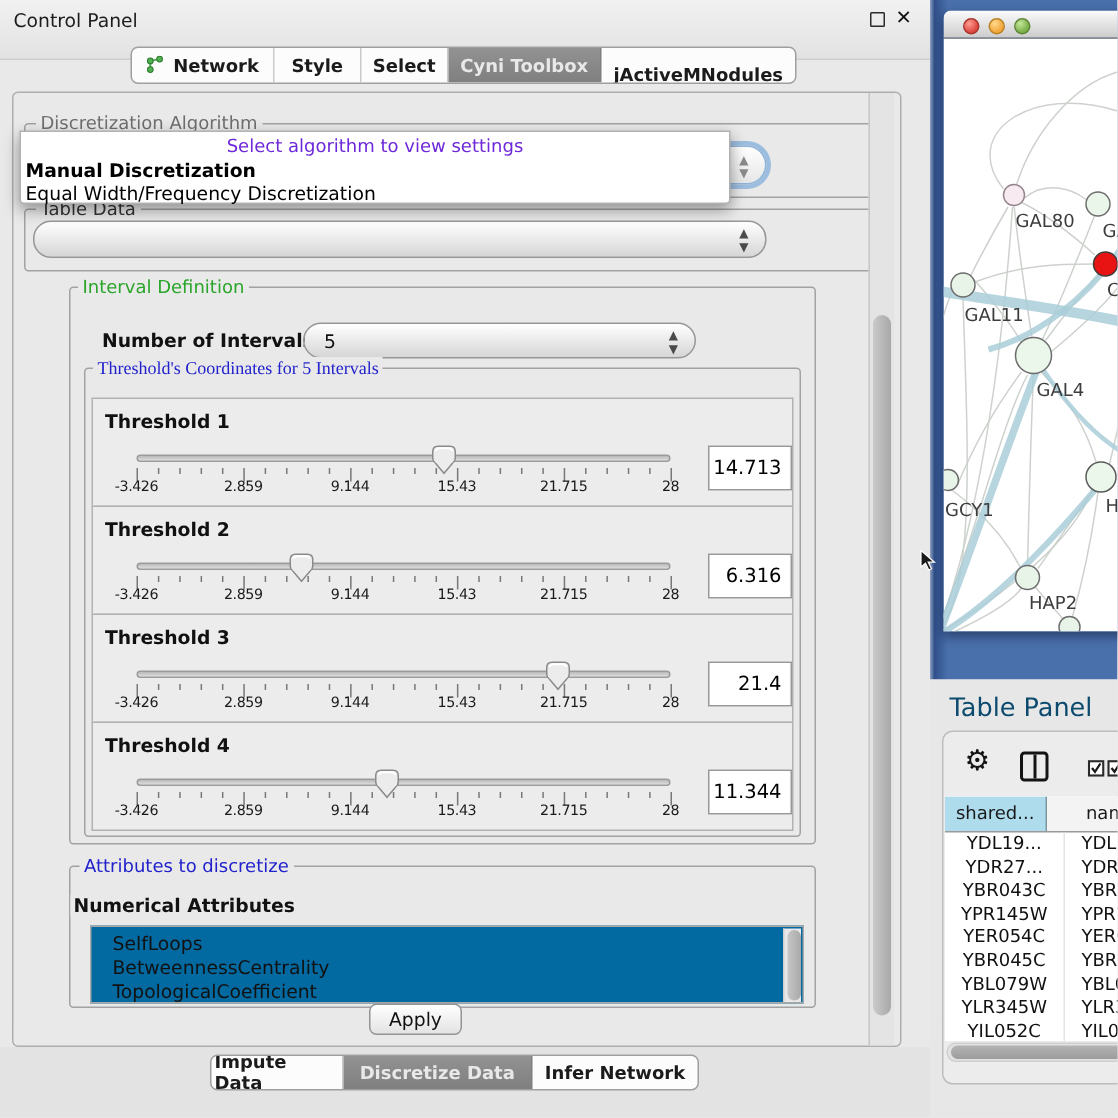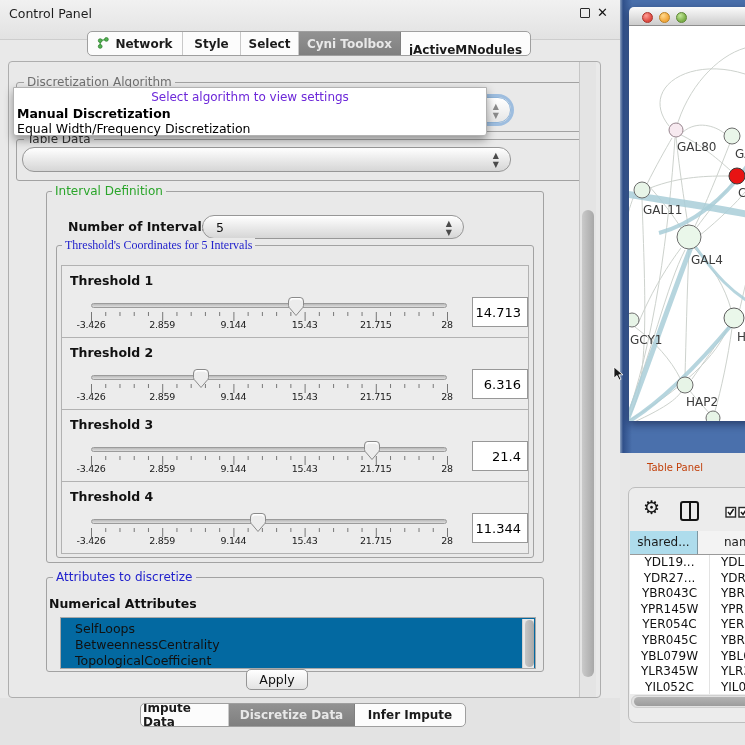--- a/index.html
+++ b/index.html
@@ -76,21 +76,21 @@
   .blue-bg { left:620px; top:0; width:125px; height:453px;
     background:linear-gradient(90deg,#8ea3c2 0px,#30508a 3px,#4a70ac 12px); }
   .net-window { left:629px; top:7px; width:130px; height:414px; border-radius:5px 0 0 0; overflow:hidden;
     box-shadow:0 3px 8px rgba(5,10,40,.5); }
   .net-titlebar { position:absolute; left:0; top:0; width:100%; height:19px;
     background:linear-gradient(#fbfbfb,#cccccc); border-bottom:1px solid #8e8e8e; }
   .light { position:absolute; top:4.5px; width:11px; height:11px; border-radius:50%; }
   .net-canvas { position:absolute; left:0; top:19px; width:100%; height:395px; background:#ffffff; }
 
   .tp-region { left:620px; top:453px; width:125px; height:292px; background:#e7e7e7; }
-  .tp-title { position:absolute; left:27px; top:9px; font-size:10px; color:#c2410c; }
+  .tp-title { position:absolute; left:13px; top:9px; font-size:17px; color:#0c4a6e; }
   .tp-container { position:absolute; left:8px; top:34px; width:130px; height:236px; background:#ececec;
     border:1px solid #bdbdbd; border-radius:7px; }
   .gear-ic { position:absolute; left:14px; top:10px; font-size:19px; color:#141414; line-height:19px; }
   .split-ic { position:absolute; left:51px; top:13px; width:19px; height:20px; border:2px solid #141414; border-radius:3px; }
   .split-ic::after { content:""; position:absolute; left:6.5px; top:0; width:2px; height:16px; background:#141414; }
   .cb-ic { position:absolute; top:18px; }
 
   .tp-table { position:absolute; left:1px; top:43px; width:128px; height:163px; background:#fff; overflow:hidden; }
   .tp-head { display:flex; height:24px; border-bottom:1px solid #9a9a9a; font-size:12px; color:#1a1a1a; }
   .tp-head .c1 { width:80px; background:#aedcec; border-right:1px solid #7d97a2; text-align:center; line-height:23px; }
@@ -372,21 +372,21 @@
 
 <div class="abs bottom-strip"></div>
 <div class="abs seg" style="left:140px; top:703px; height:24px; z-index:5;">
   <div class="tab" style="width:88px;">
       <span>Impute Data</span>
     </div>
   <div class="tab sel" style="width:126px;">
       <span>Discretize Data</span>
     </div>
   <div class="tab" style="width:110px;">
-      <span>Infer Impute</span>
+      <span>Infer Network</span>
     </div>
 </div>
 
 <div class="abs blue-bg"></div>
 
 <div class="abs net-window">
   <div class="net-titlebar">
     <span class="light" style="left:13px; background:radial-gradient(circle at 35% 30%, #ff9d94, #dd4a41 65%); border:1px solid #a83129;"></span>
     <span class="light" style="left:30px; background:radial-gradient(circle at 35% 30%, #ffd98e, #f2a73c 65%); border:1px solid #b97f22;"></span>
     <span class="light" style="left:47px; background:radial-gradient(circle at 35% 30%, #c4e89a, #7cb04a 65%); border:1px solid #5d8535;"></span>

